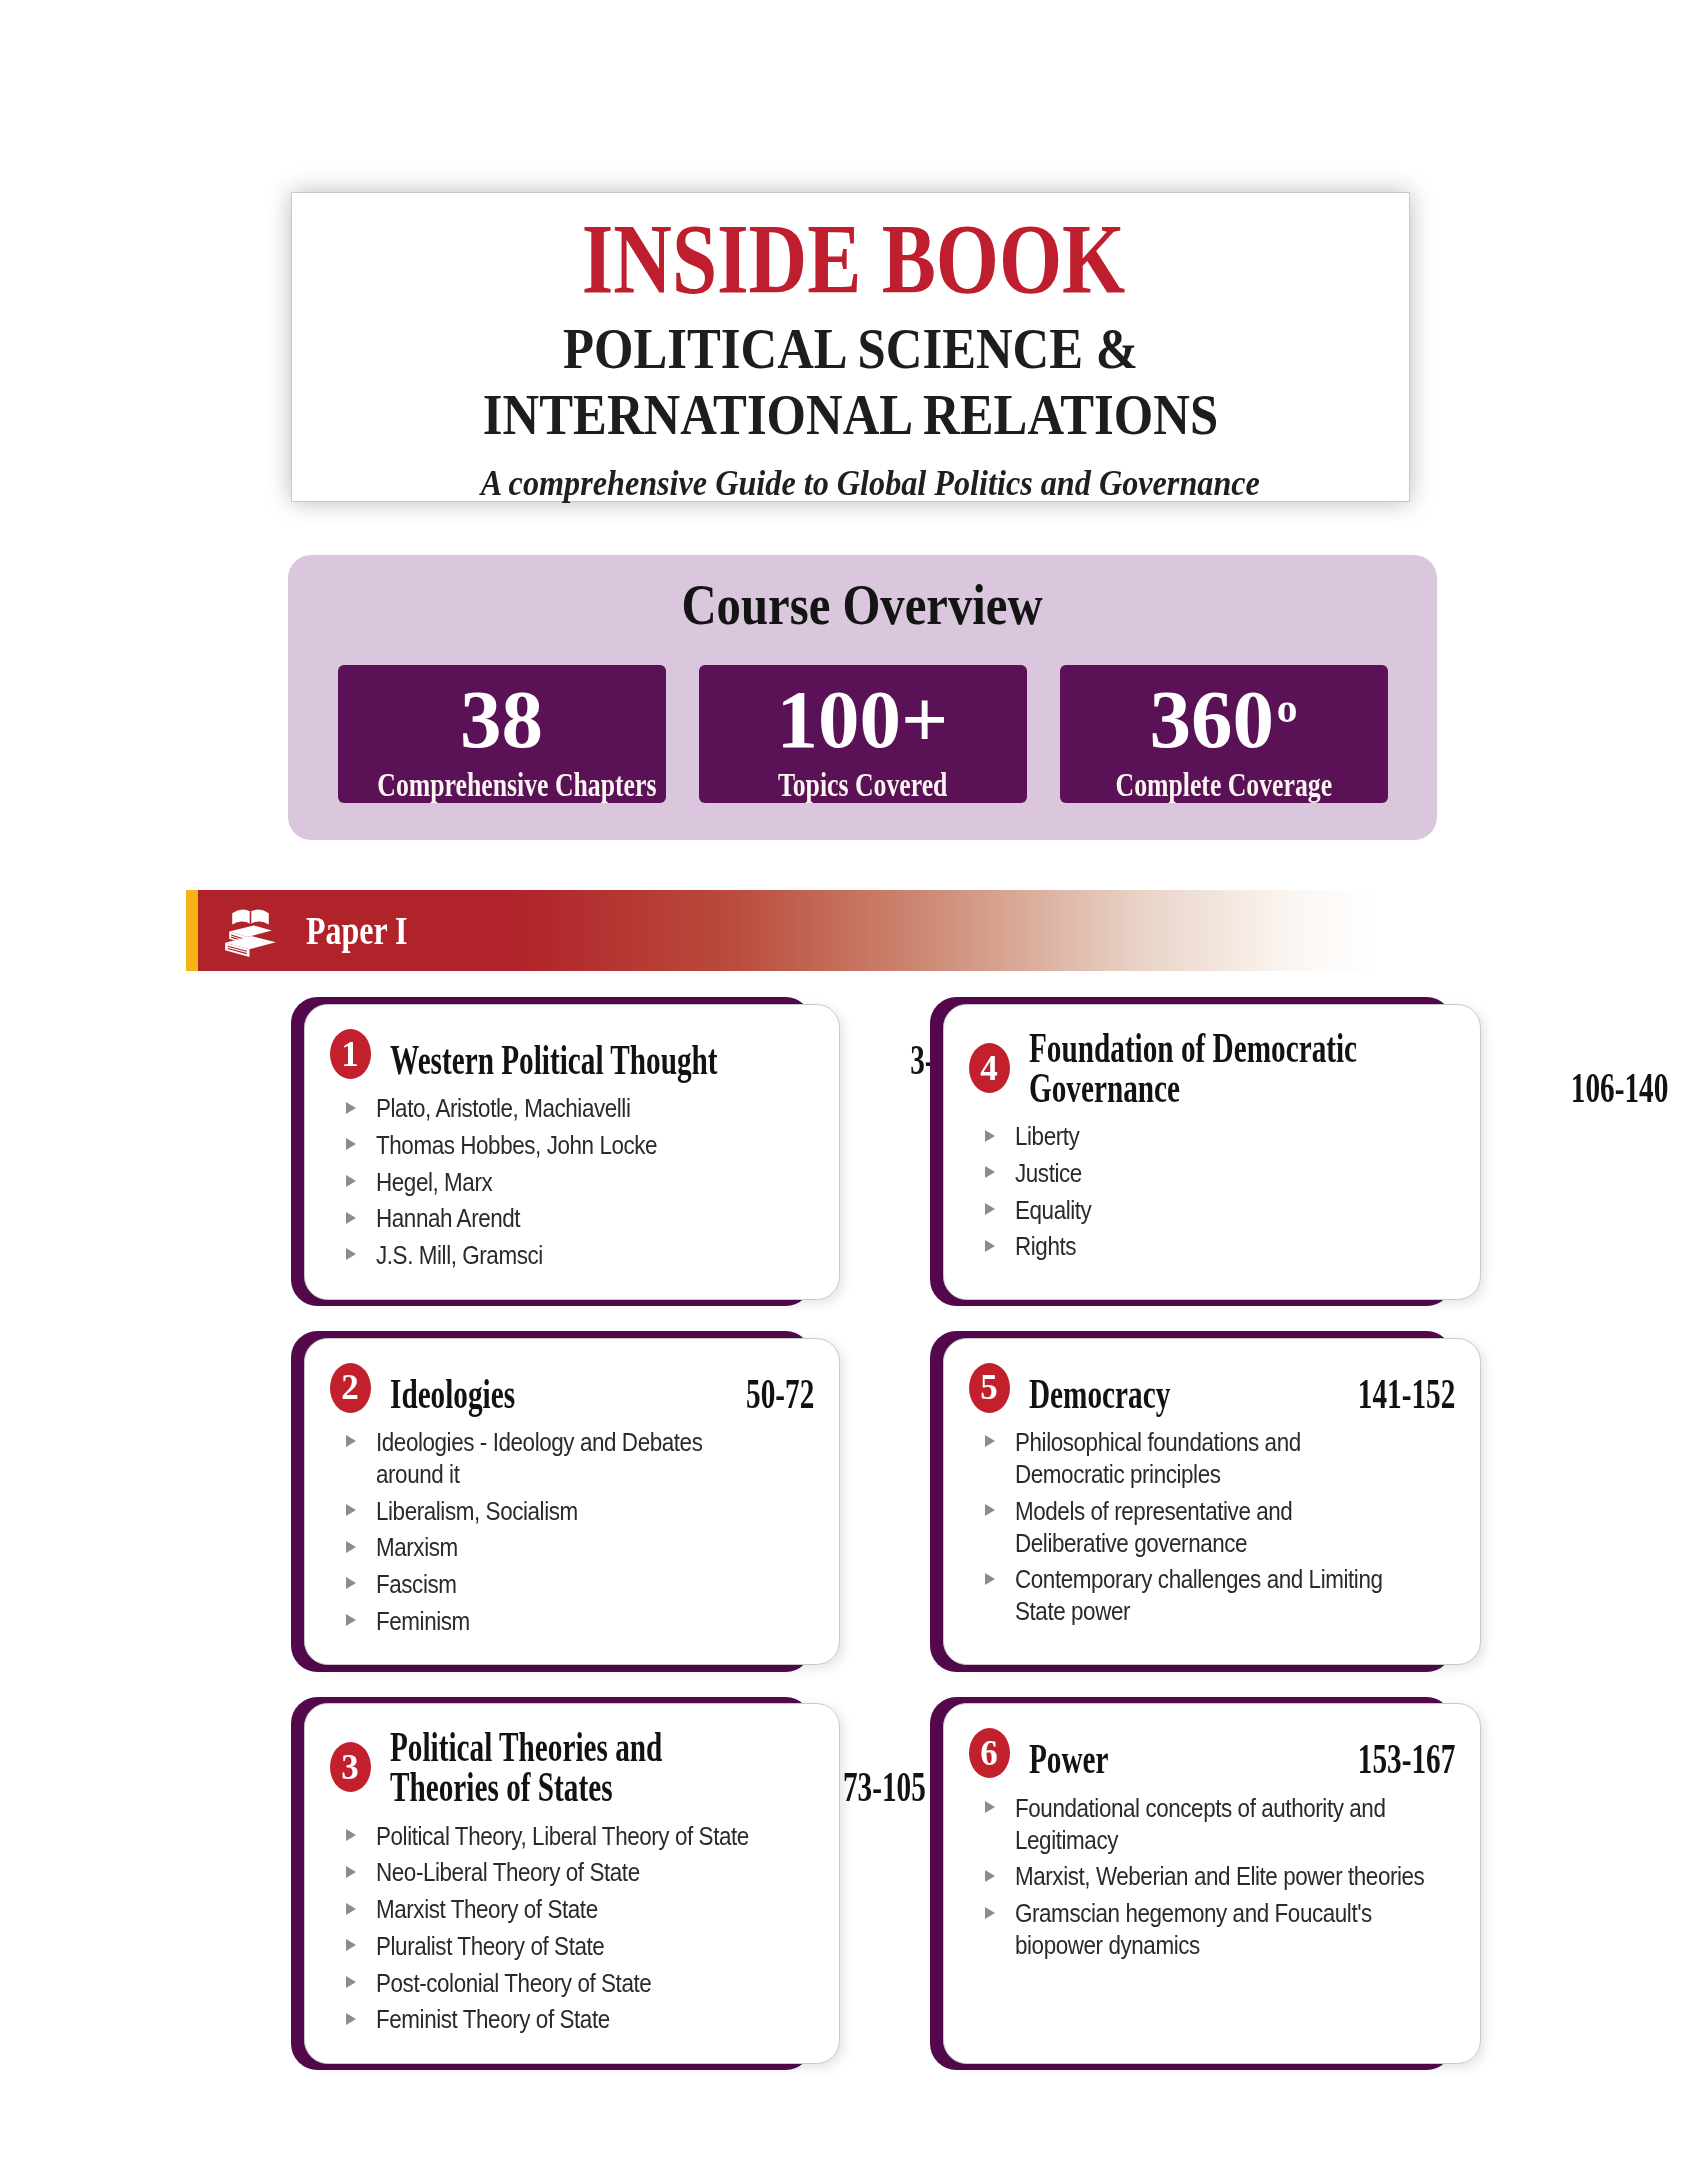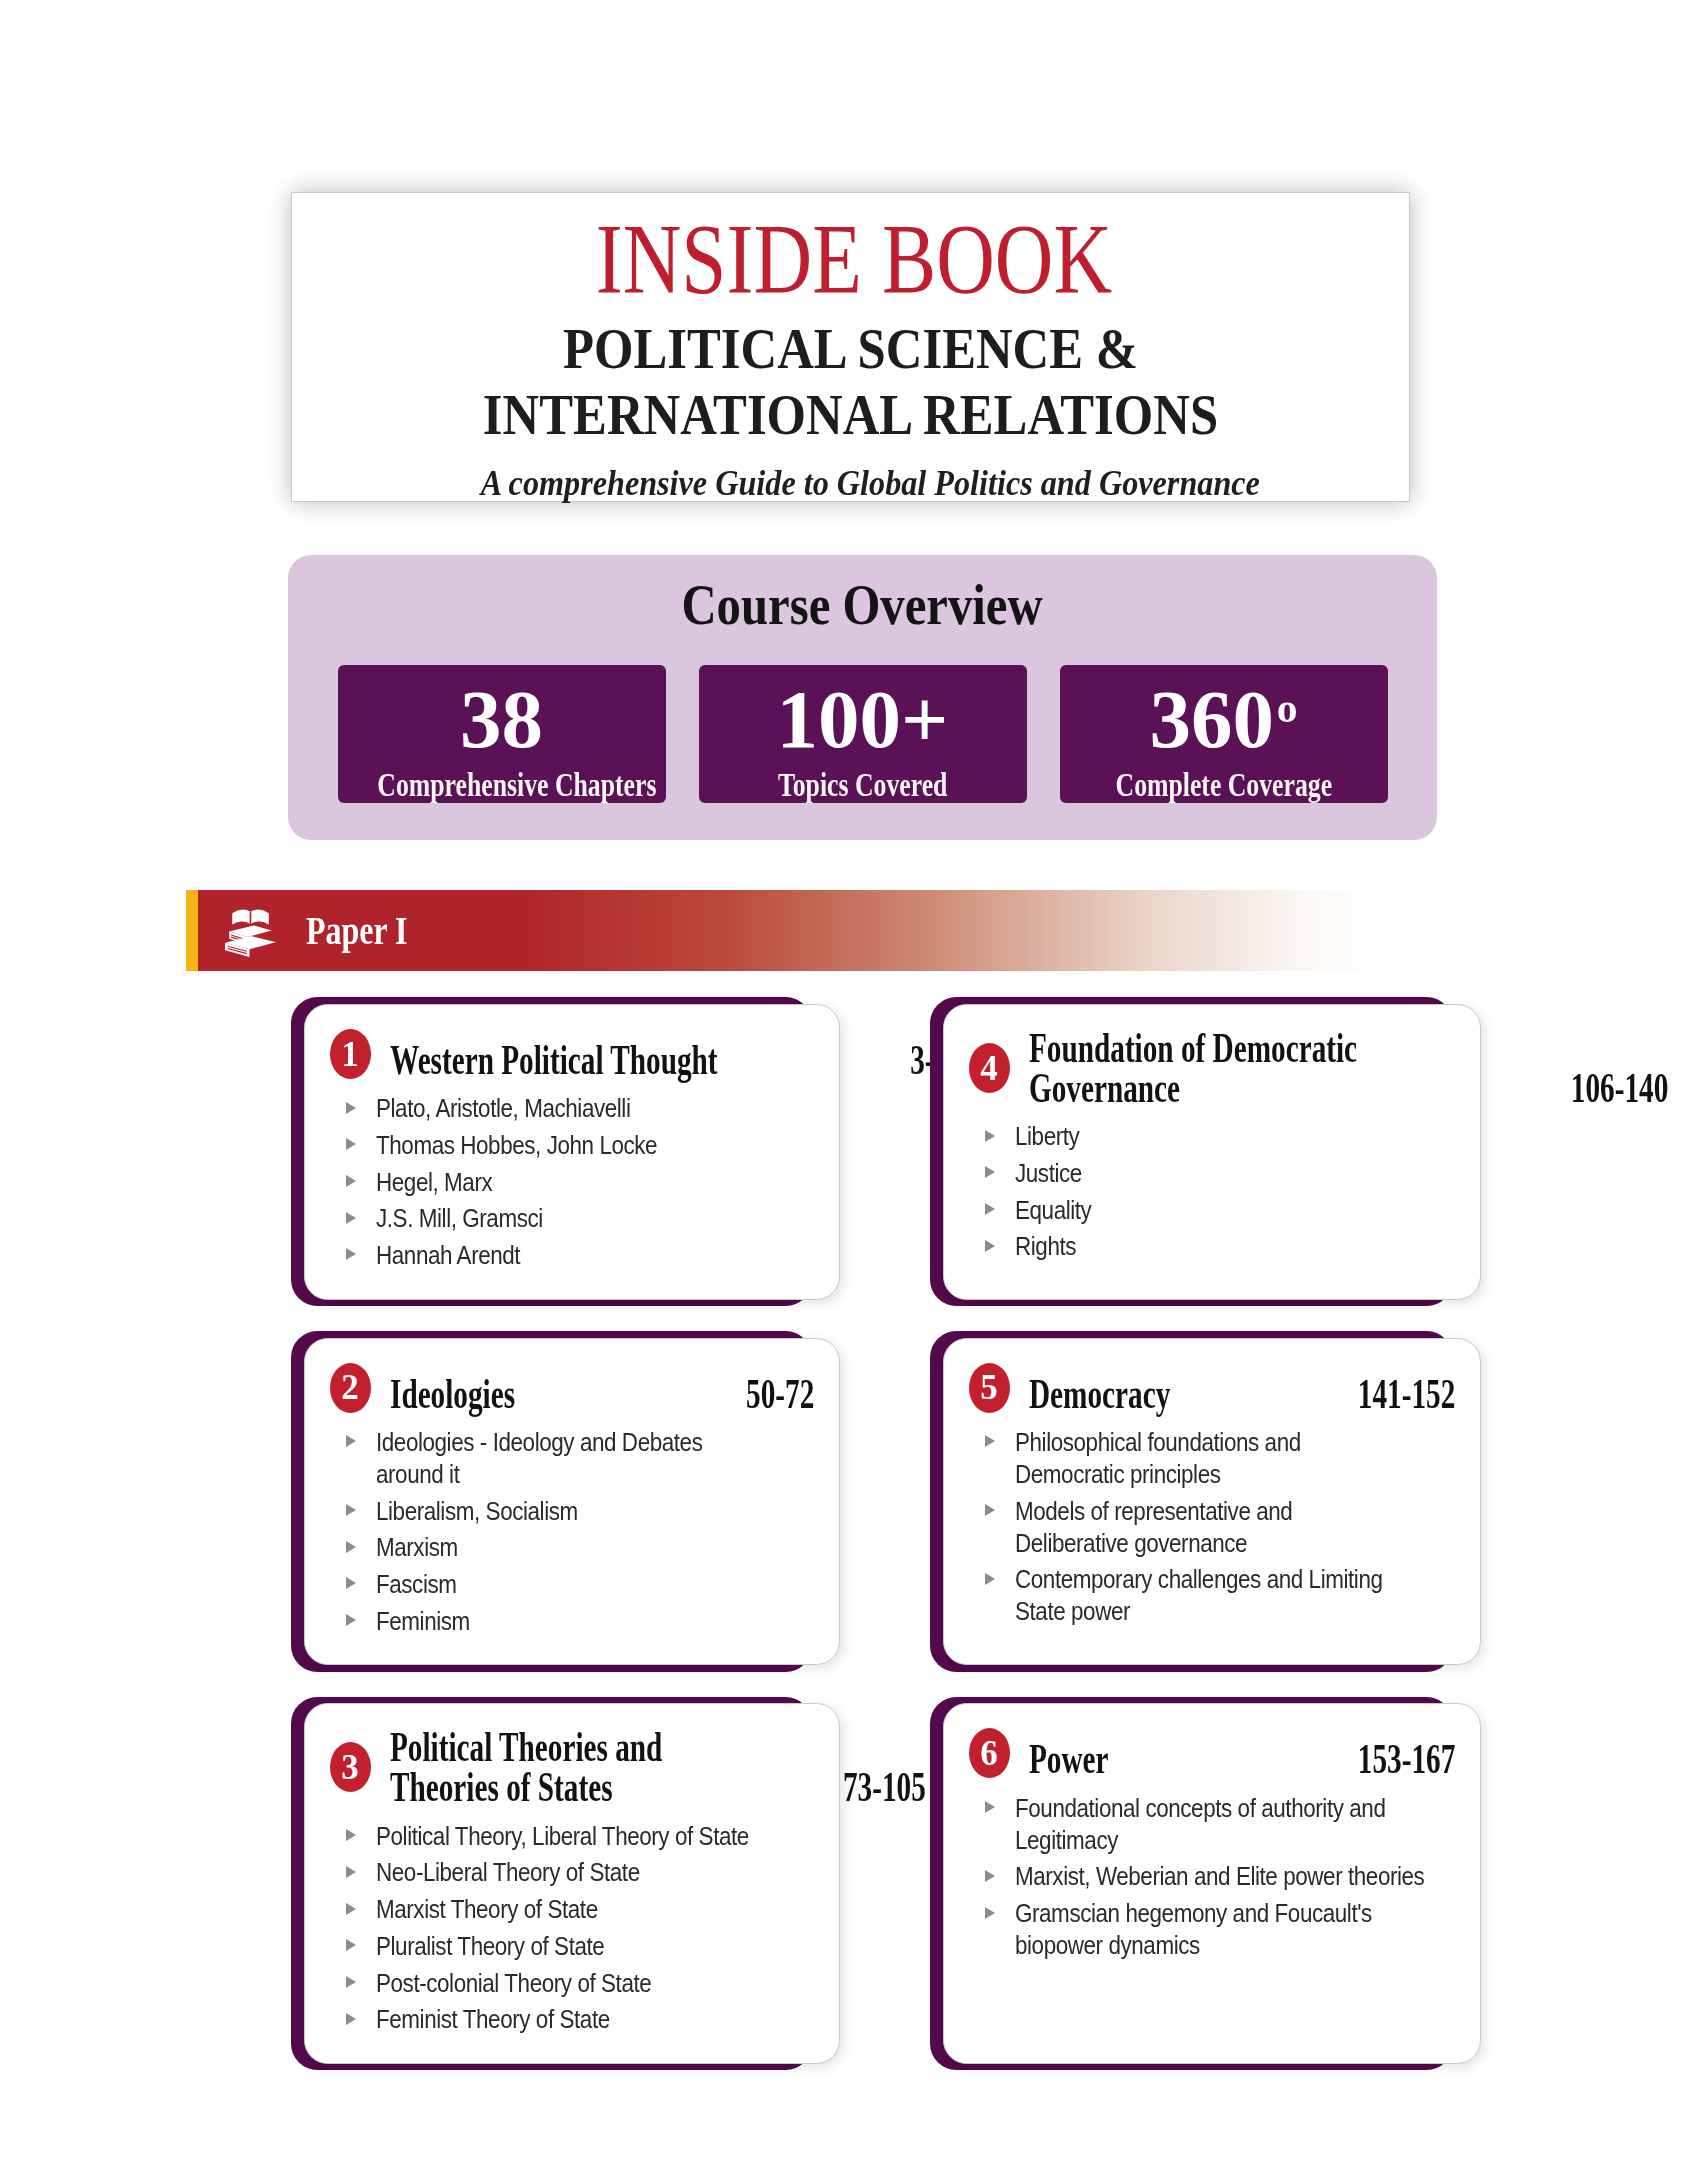--- a/index.html
+++ b/index.html
@@ -7,21 +7,21 @@
 
   
   .sq{display:inline-block;white-space:nowrap;transform:scaleX(var(--sx,1));transform-origin:50% 50%;}
   .sq.left{transform-origin:0 50%;}
   .sq.right{transform-origin:100% 50%;}
   .line{display:block;}
 
   
   .title-box{position:absolute;left:291px;top:192px;width:1119px;height:310px;background:#fff;
     border:1.4px solid #c8c8c8;box-shadow:0 0 23px rgba(0,0,0,.27);text-align:center;box-sizing:border-box;}
-  .title-box h1{margin:16px 0 0 0;font-size:99px;line-height:1;font-weight:normal;color:#be1e2d;padding-left:6px;}
+  .title-box h1{margin:16px 0 0 0;font-size:99px;line-height:1;font-weight:bold;color:#be1e2d;padding-left:6px;}
   .title-box h2{margin:7.6px 0 0 0;font-size:57px;font-weight:bold;color:#1d1d1d;}
   .title-box h2 .line{line-height:66px;}
   .title-box .tagline{margin:16px 0 0 0;font-size:35px;font-weight:bold;font-style:italic;color:#1f1f1f;padding-left:40px;}
 
   
   .overview{position:absolute;left:288px;top:555px;width:1149px;height:285px;background:#dac7dd;
     border-radius:23px;text-align:center;box-sizing:border-box;padding-top:14px;}
   .overview h3{margin:0;font-size:58px;font-weight:bold;color:#141414;line-height:1.25;}
   .stats{margin-top:23.6px;display:flex;justify-content:center;gap:33px;}
   .stat-card{width:328px;height:138px;background:#5a1156;border-radius:6px;box-sizing:border-box;
@@ -132,24 +132,24 @@
           <li>
             <span class="sq left line" style="--sx: .85;">Plato, Aristotle, Machiavelli</span>
           </li>
           <li>
             <span class="sq left line" style="--sx: .85;">Thomas Hobbes, John Locke</span>
           </li>
           <li>
             <span class="sq left line" style="--sx: .85;">Hegel, Marx</span>
           </li>
           <li>
+            <span class="sq left line" style="--sx: .85;">Hannah Arendt</span>
+          </li>
+          <li>
             <span class="sq left line" style="--sx: .85;">J.S. Mill, Gramsci</span>
-          </li>
-          <li>
-            <span class="sq left line" style="--sx: .85;">Hannah Arendt</span>
           </li>
         </ul>
       </div>
     </article>
     <article class="chapter-card">
       <div class="spine"></div>
       <div class="card-body">
         <div class="title-row">
           <div class="badge">
             <span>4</span>

